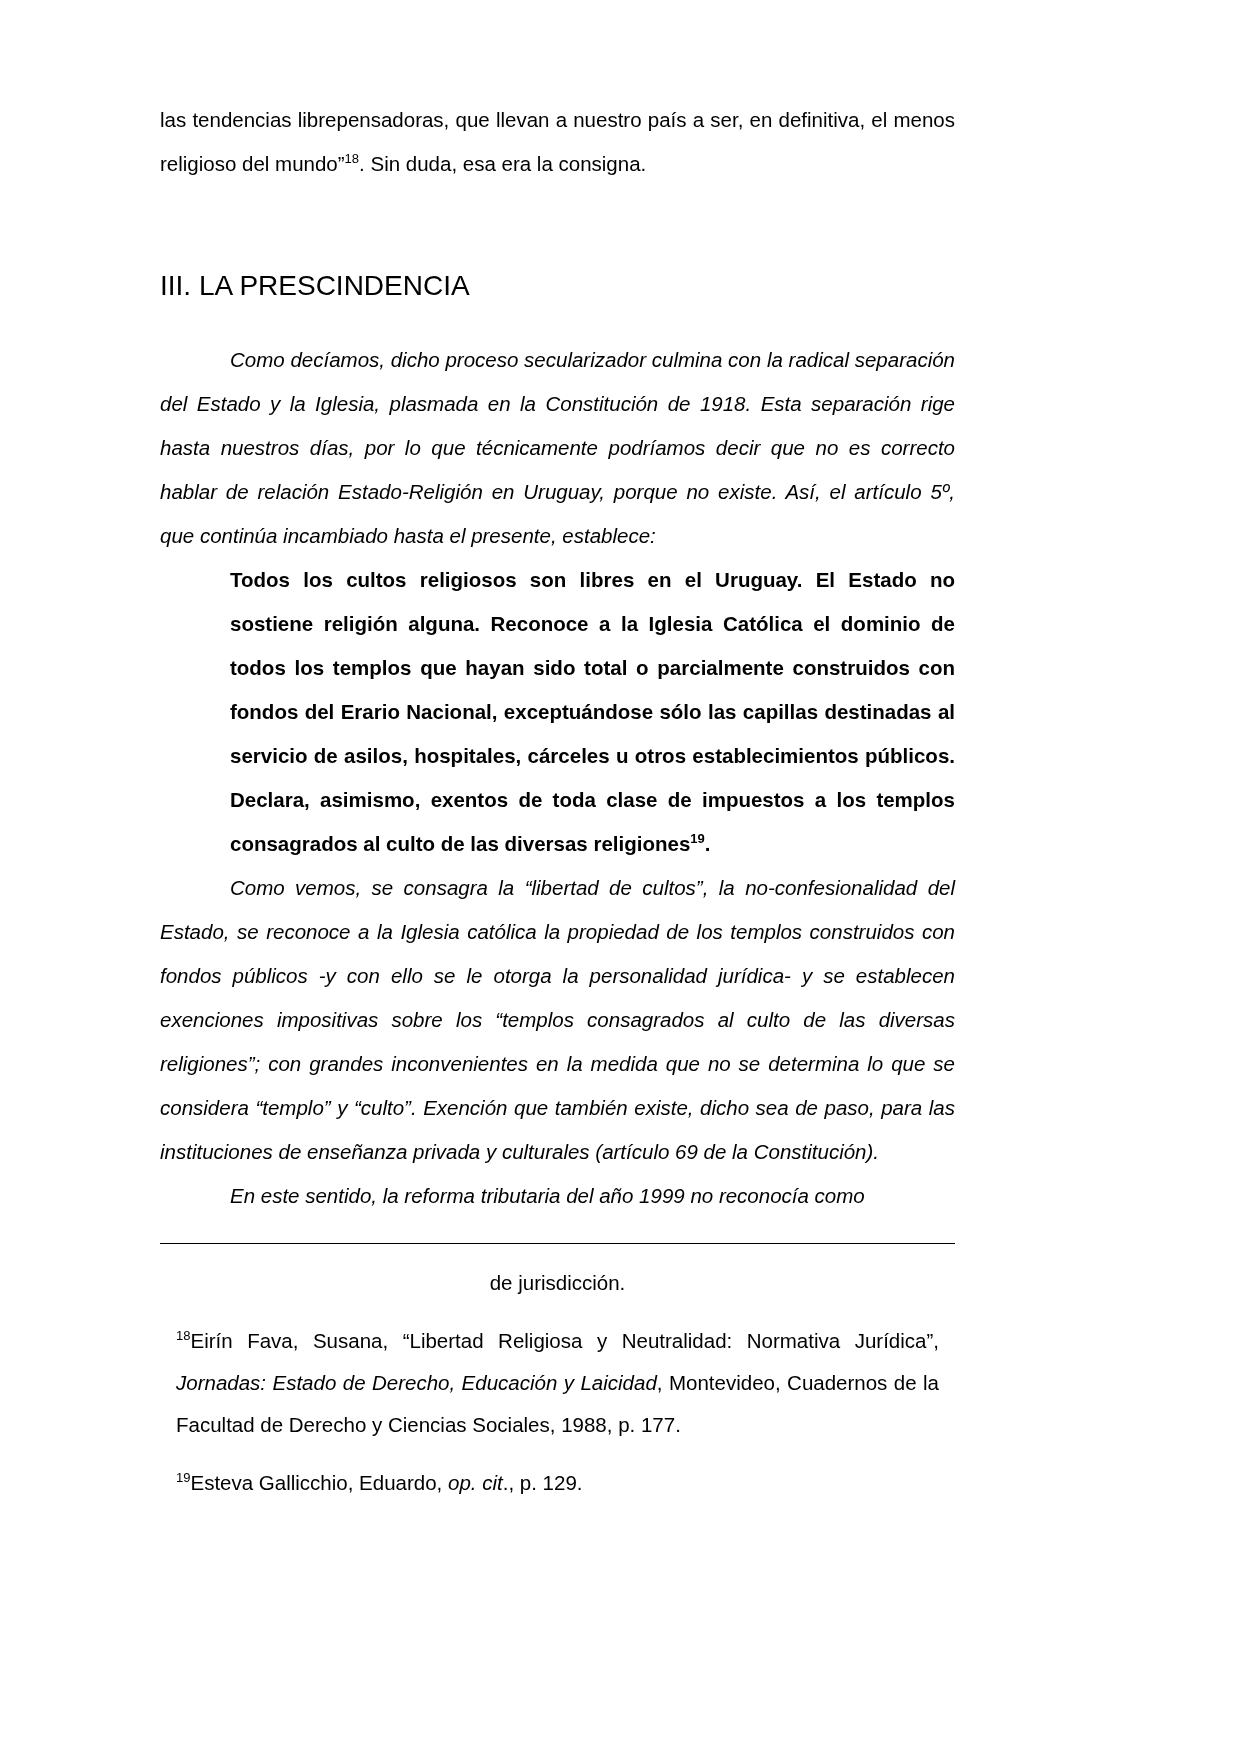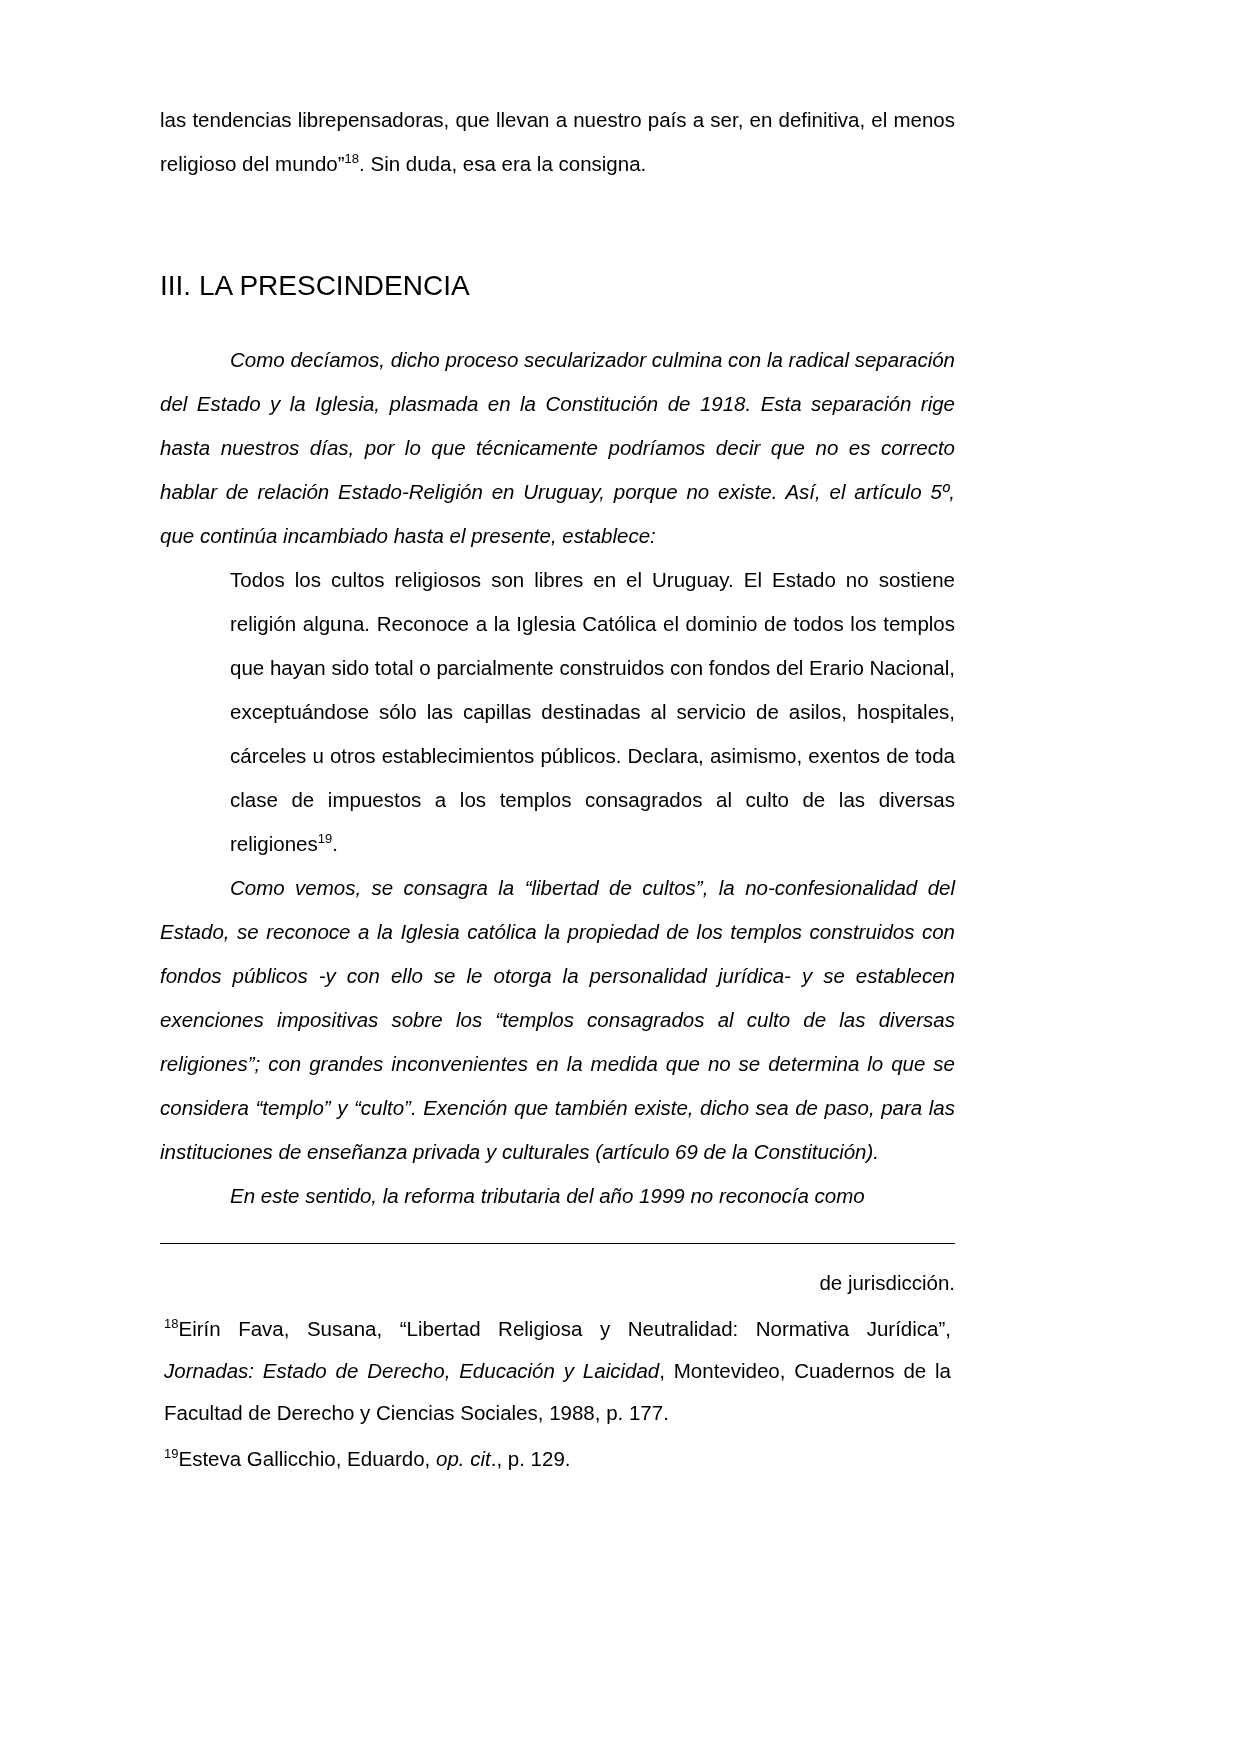--- a/index.html
+++ b/index.html
@@ -46,20 +46,21 @@
   }
   .body-para.tight {
     margin-top: 0;
   }
   .quote {
     margin: 0 0 0 70px;
     width: 725px;
     font-size: 20.5px;
     line-height: 44px;
     text-align: justify;
+    font-weight: bold;
   }
   sup {
     font-size: 13px;
     vertical-align: super;
     line-height: 0;
   }
   .footnote-area {
     position: absolute;
     left: 160px;
     top: 1243px;
@@ -68,29 +69,29 @@
   .footnote-rule {
     width: 795px;
     height: 1px;
     background: #000000;
     margin-bottom: 18px;
   }
   .footnote {
     font-size: 20.5px;
     line-height: 42px;
     text-align: justify;
-    margin: 4px;
+    margin: 16px;
   }
   .footnote.last {
     text-align: left;
   }
   .cont-line {
     font-size: 20.5px;
     line-height: 42px;
-    text-align: right;
+    text-align: center;
     margin: 0;
   }
   em {
     font-style: italic;
   }
 </style>
 </head>
 <body>
 
 <div class="page">

